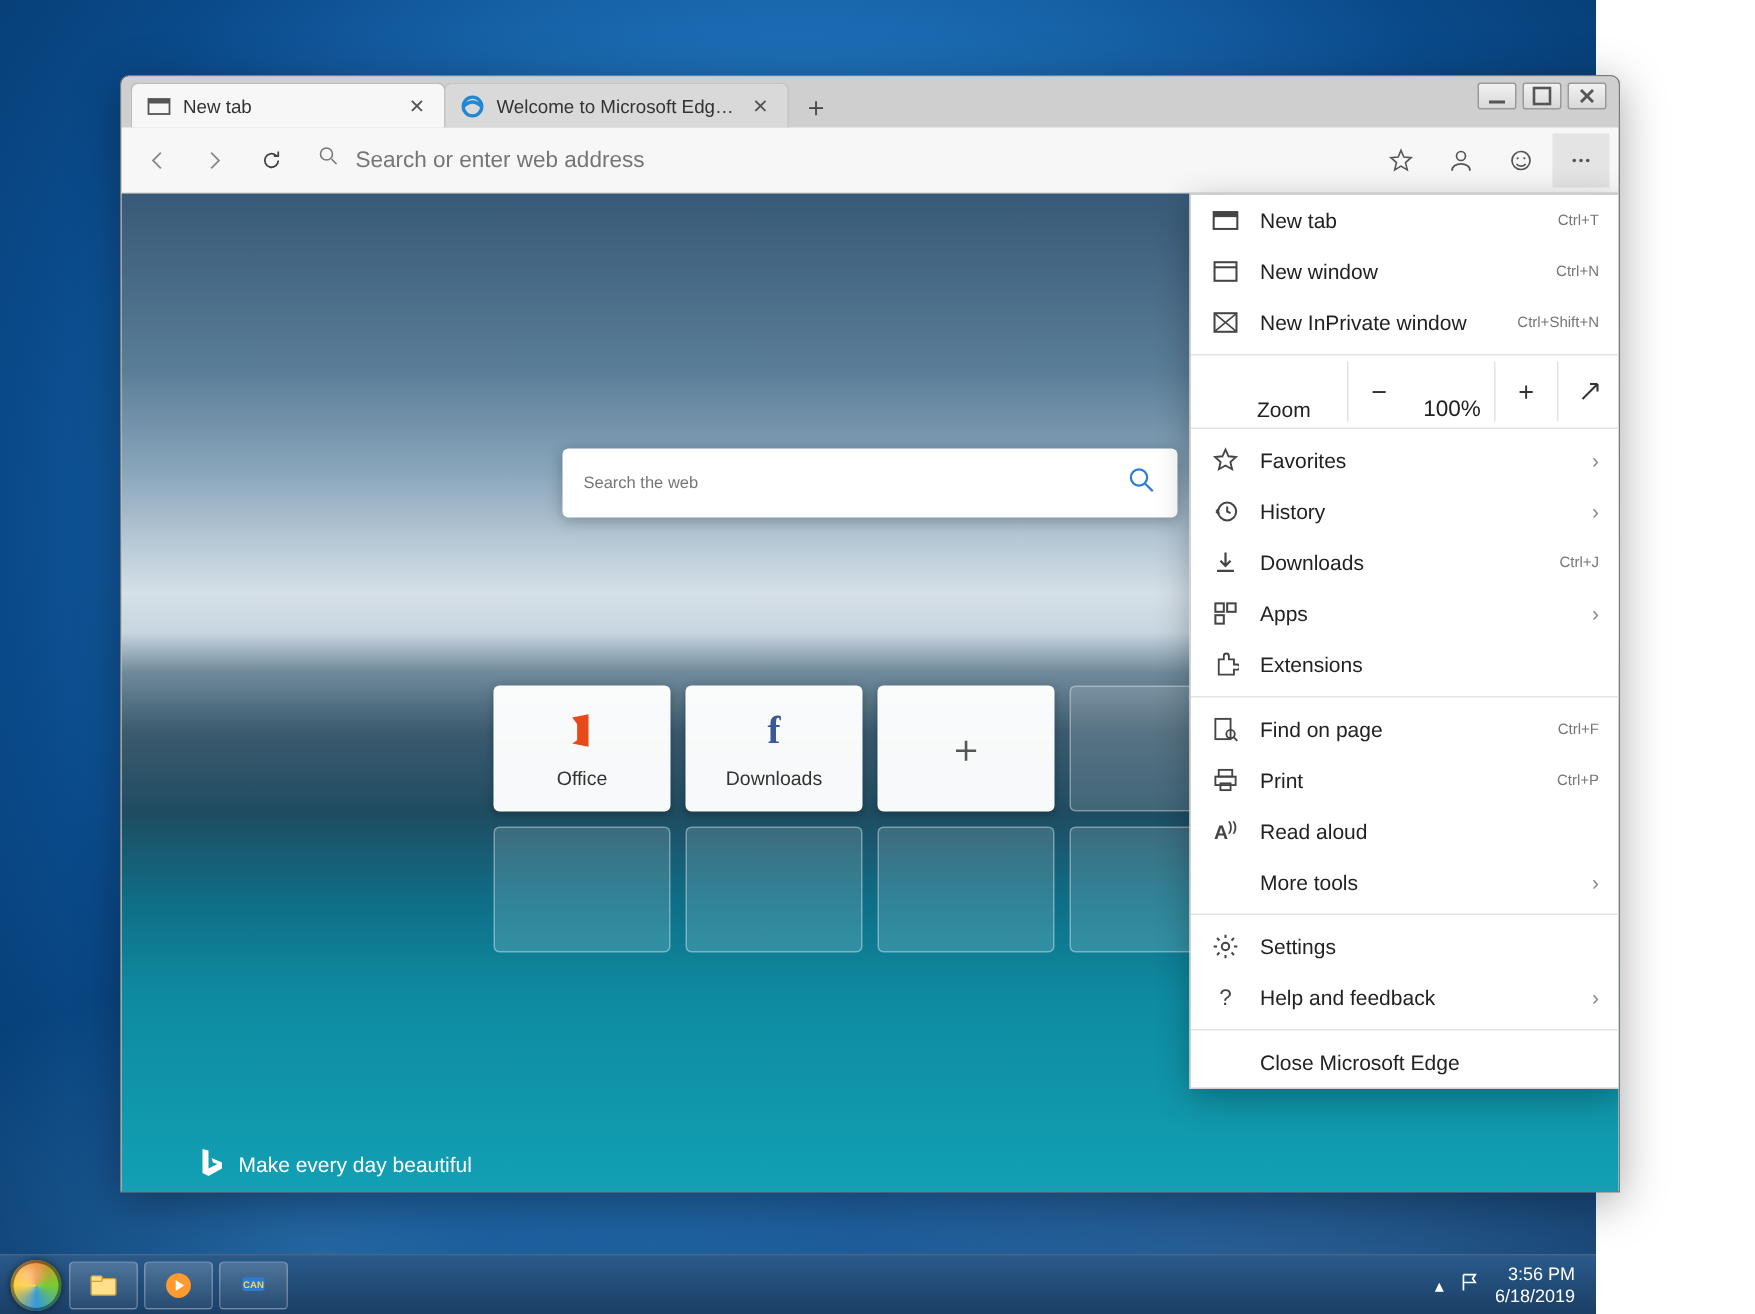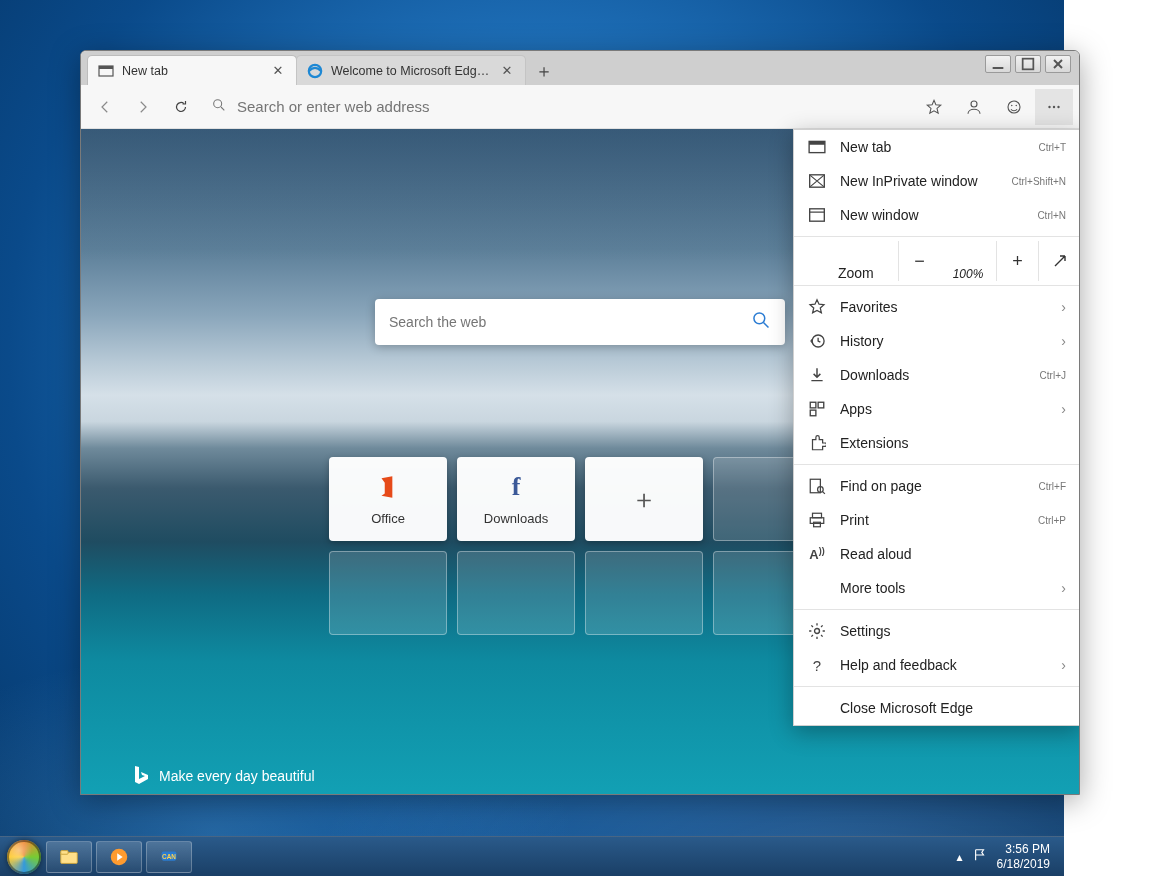--- a/index.html
+++ b/index.html
@@ -111,21 +111,21 @@
   overflow:hidden;
 }
 .search-box {
   position:absolute; top:170px; left:50%; transform:translateX(-50%);
   width: 410px; height: 46px;
   background:#fff; border-radius:4px;
   box-shadow: 0 2px 10px rgba(0,0,0,0.25);
   display:flex; align-items:center; padding:0 14px;
 }
 .search-box input {
-  flex:1; border:none; outline:none; font-size:14px; color:#a16207;
+  flex:1; border:none; outline:none; font-size:11px; color:#a16207;
 }
 .search-box .search-icon { color:#2b7cd3; }
 
 .tiles {
   position:absolute; top:328px; left:50%; transform:translateX(-50%);
   display:flex; flex-direction:column; gap:10px;
 }
 .tile-row { display:flex; gap:10px; }
 .tile {
   width:118px; height:84px; border-radius:4px;
@@ -176,21 +176,21 @@
 .zoom-row {
   display:flex; align-items:flex-end; height:40px;
 }
 .zoom-row .zoom-label { flex:1; padding-left:44px; }
 .zoom-row .zoom-btn {
   width:42px; height:40px;
   display:flex; align-items:center; justify-content:center;
   border-left:1px solid #e3e3e3;
   font-size:18px; color:#333;
 }
-.zoom-row .zoom-val { width:56px; text-align:center; font-size:12px;font-style:italic; }
+.zoom-row .zoom-val { width:56px; text-align:center; font-size:15px; }
 
 
 .taskbar {
   position:absolute; left:0; right:0; bottom:0;
   height:40px;
   background: linear-gradient(#2a5a8a, #1a3f66);
   border-top: 1px solid rgba(255,255,255,0.2);
   display:flex; align-items:center;
   padding: 0 4px;
 }
@@ -384,35 +384,35 @@
               <rect x="1" y="3" width="14" height="3" fill="#444"></rect>
             </svg>
           </span>
         <span class="mi-label">New tab</span>
         <span class="mi-accel">Ctrl+T</span>
       </div>
       <div class="menu-item">
         <span class="mi-icon">
             <svg viewBox="0 0 16 16">
               <rect x="1.5" y="2.5" width="13" height="11" fill="none" stroke="#444" stroke-width="1.2"></rect>
+              <line x1="1.5" y1="5.5" x2="14.5" y2="5.5" stroke="#444" stroke-width="1.2"></line>
+            </svg>
+          </span>
+        <span class="mi-label">New window</span>
+        <span class="mi-accel">Ctrl+N</span>
+      </div>
+      <div class="menu-item">
+        <span class="mi-icon">
+            <svg viewBox="0 0 16 16">
+              <rect x="1.5" y="2.5" width="13" height="11" fill="none" stroke="#444" stroke-width="1.2"></rect>
               <path d="M2 3l12 10M14 3L2 13" stroke="#444" stroke-width="1"></path>
             </svg>
           </span>
         <span class="mi-label">New InPrivate window</span>
         <span class="mi-accel">Ctrl+Shift+N</span>
-      </div>
-      <div class="menu-item">
-        <span class="mi-icon">
-            <svg viewBox="0 0 16 16">
-              <rect x="1.5" y="2.5" width="13" height="11" fill="none" stroke="#444" stroke-width="1.2"></rect>
-              <line x1="1.5" y1="5.5" x2="14.5" y2="5.5" stroke="#444" stroke-width="1.2"></line>
-            </svg>
-          </span>
-        <span class="mi-label">New window</span>
-        <span class="mi-accel">Ctrl+N</span>
       </div>
       <div class="menu-sep"></div>
       <div class="zoom-row">
         <span class="zoom-label">Zoom</span>
         <span class="zoom-btn">−</span>
         <span class="zoom-val">100%</span>
         <span class="zoom-btn">+</span>
         <span class="zoom-btn">
           <svg width="16" height="16" viewBox="0 0 16 16">
               <path d="M3 13L13 3M13 3h-5M13 3v5" fill="none" stroke="#333" stroke-width="1.4"></path>

